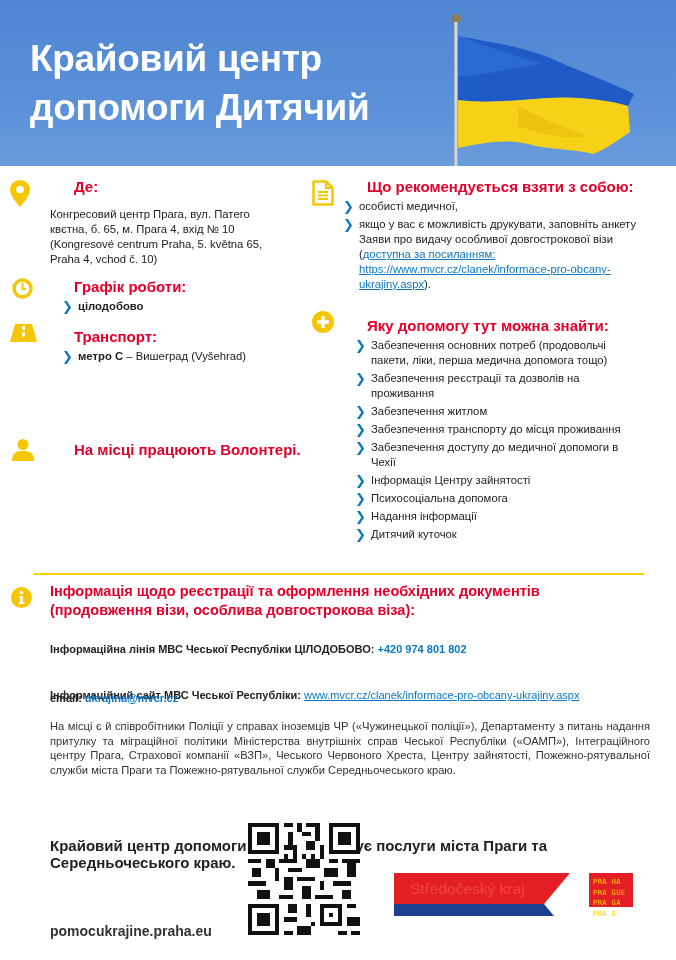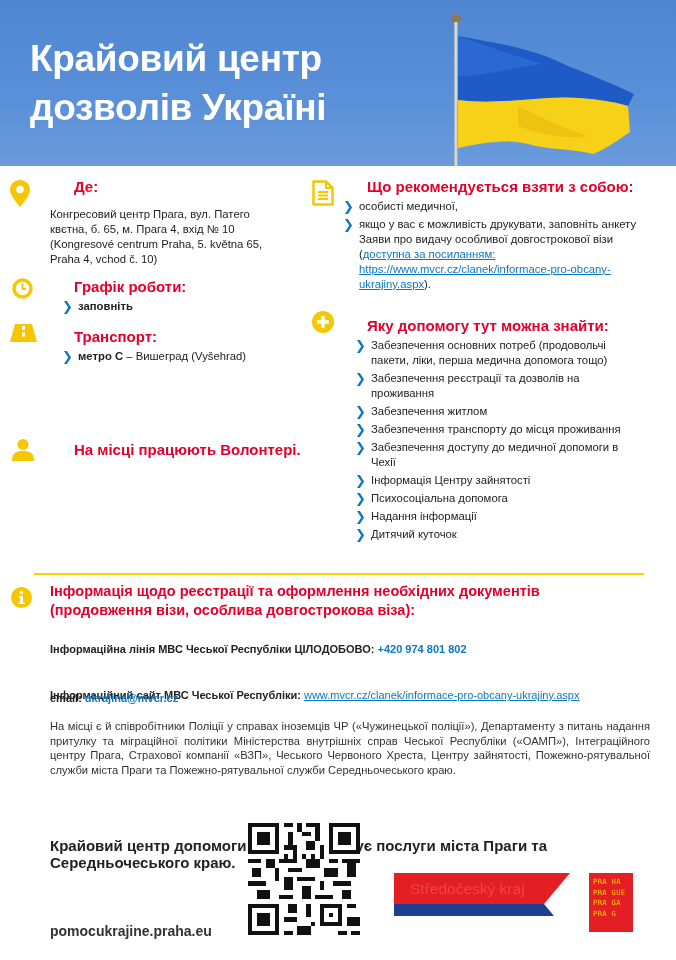--- a/index.html
+++ b/index.html
@@ -30,31 +30,31 @@
 
   .info-title { position: absolute; left: 50px; top: 582px; font-size: 14.5px; line-height: 19px; color: #e4002b; font-weight: bold; }
   .info-line { position: absolute; left: 50px; font-size: 11px; color: #222; }
   .info-line b { font-weight: bold; }
   .para { position: absolute; left: 50px; top: 719px; width: 600px; font-size: 11.2px; line-height: 14.5px; color: #333; text-align: justify; }
   .para-bold { position: absolute; left: 50px; top: 793px; font-size: 15px; font-weight: bold; color: #222; margin-top: 44px; }
 
   .web { position: absolute; left: 50px; top: 923px; font-size: 14px; font-weight: bold; color: #333; }
   .qr { position: absolute; left: 248px; top: 823px; width: 112px; height: 112px; }
   .sk { position: absolute; left: 394px; top: 870px; width: 178px; height: 46px; }
-  .praha { position: absolute; left: 589px; top: 873px; width: 44px; height: 59px; background: #e31e24;
+  .praha { position: absolute; left: 589px; top: 873px; width: 44px; height: 34px; background: #e31e24;
     color: #f6d200; font-family: "DejaVu Sans Mono", monospace; font-size: 7.2px; line-height: 10.5px; padding: 4px 0 0 4px; letter-spacing: 0.3px; }
   .praha div { white-space: pre; }
 </style>
 </head>
 <body>
 
 <div class="hero">
   <div class="hero-title">
     <div>Крайовий центр</div>
-    <div>дозволів Україні</div>
+    <div>допомоги Дитячий</div>
   </div>
   <div class="flag-knob"></div>
   <div class="flag-pole"></div>
   <svg class="flag" viewBox="0 0 176 120">
     <path d="M0,0 C40,8 70,10 110,30 C140,42 160,50 176,58 L170,70 C150,64 120,60 90,62 C60,64 30,68 0,64 Z" fill="#1e5bc6"></path>
     <path d="M0,0 C30,10 55,20 85,28 C60,30 30,40 0,40 Z" fill="#2f6fd6" opacity="0.7"></path>
     <path d="M0,64 C30,68 60,64 90,62 C120,60 150,64 170,70 L172,96 C160,104 150,112 135,118 C110,112 90,114 70,108 C45,102 20,108 0,112 Z" fill="#f7d117"></path>
     <path d="M60,70 C80,80 100,90 130,100 C110,104 80,98 60,90 Z" fill="#e8b80e" opacity="0.6"></path>
   </svg>
 </div>
@@ -69,21 +69,21 @@
 </div>
 
 <svg class="icon" style="left:12px;top:278px;width:21px;height:21px" viewBox="0 0 21 21">
   <circle cx="10.5" cy="10.5" r="8.5" fill="none" stroke="#f6c700" stroke-width="3.5"></circle>
   <path d="M10.5 5 V11 H14" fill="none" stroke="#f6c700" stroke-width="2"></path>
 </svg>
 <div class="sec" style="left:50px;top:278px;width:240px;">
   <h3 class="h-red">Графік роботи:</h3>
   <div class="li" style="margin-left:12px;">
     <span class="chev">❯</span>
-    <b class="txt">заповніть</b>
+    <b class="txt">цілодобово</b>
   </div>
 </div>
 
 <svg class="icon" style="left:10px;top:324px;width:27px;height:18px" viewBox="0 0 27 18">
   <path d="M5 0 H22 L27 18 H0 Z" fill="#f6c700"></path>
   <rect x="12" y="2" width="3" height="4" fill="#fff"></rect>
   <rect x="12" y="8.5" width="3" height="4" fill="#fff"></rect>
 </svg>
 <div class="sec" style="left:50px;top:328px;width:245px;">
   <h3 class="h-red">Транспорт:</h3>

